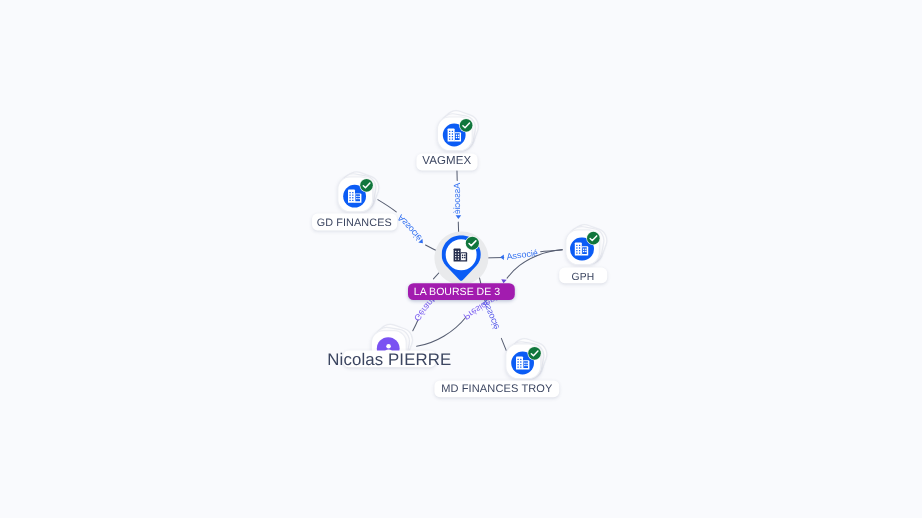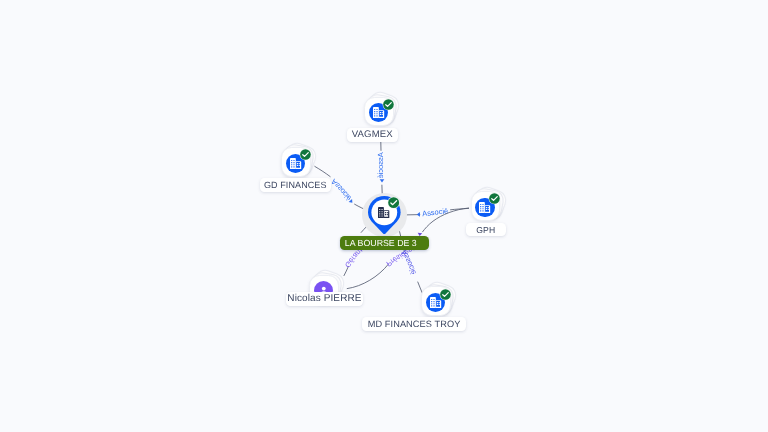--- a/index.html
+++ b/index.html
@@ -14,21 +14,21 @@
   svg.layer text{-webkit-font-smoothing:antialiased;}
   .node{position:absolute;}
   .card-stack{position:absolute;}
   .card{position:absolute;background:#ffffff;border-radius:10px;
         box-shadow:0 1px 3px rgba(60,72,110,.18);}
   .icon-circle{position:absolute;border-radius:50%;display:flex;align-items:center;justify-content:center;}
   .nodelabel{position:absolute;background:#fff;border-radius:7px;
      box-shadow:0 1px 3px rgba(60,72,110,.16);
      color:#3c4661;white-space:nowrap;display:flex;align-items:center;justify-content:center;
      letter-spacing:.1px;}
-  .pinlabel{position:absolute;background:#4d7c0f;border-radius:7px;color:#fff;
+  .pinlabel{position:absolute;background:#a21caf;border-radius:7px;color:#fff;
      white-space:nowrap;display:flex;align-items:center;justify-content:center;
      box-shadow:0 1px 3px rgba(40,60,120,.3);}
 </style>
 </head>
 <body>
 
 <div id="stage">
   <svg class="layer" id="edges">
       <g>
         <path d="M 380.8 142.1 L 381.0 150.4 M 381.9 185.1 L 382.3 196.8" fill="none" stroke="#565d71" stroke-width="0.85" stroke-linecap="round"></path>
@@ -247,20 +247,20 @@
       </div>
       <div class="nodelabel" style="left:347px;top:128.3px;width:50.6px;height:13.7px;font-size:9.6px;border-radius:4.5px;">
         <span>VAGMEX</span>
       </div>
       <div class="nodelabel" style="left:259.8px;top:178.2px;width:70.5px;height:13.7px;font-size:9px;border-radius:4.5px;align-items:center;">
         <span>GD FINANCES</span>
       </div>
       <div class="nodelabel" style="left:465.7px;top:222.7px;width:39.6px;height:13.3px;font-size:8.6px;border-radius:4.5px;">
         <span>GPH</span>
       </div>
-      <div class="nodelabel" style="left:286.1px;top:292px;width:76.9px;height:13.9px;font-size:10px;border-radius:4.5px;">
+      <div class="nodelabel" style="left:286.1px;top:292px;width:76.9px;height:13.9px;font-size:14px;border-radius:4.5px;">
         <span>Nicolas PIERRE</span>
       </div>
       <div class="nodelabel" style="left:362px;top:317.2px;width:104.1px;height:14.1px;font-size:9.2px;border-radius:4.5px;">
         <span>MD FINANCES TROY</span>
       </div>
     </div>
 </div>
 
 </body></html>

